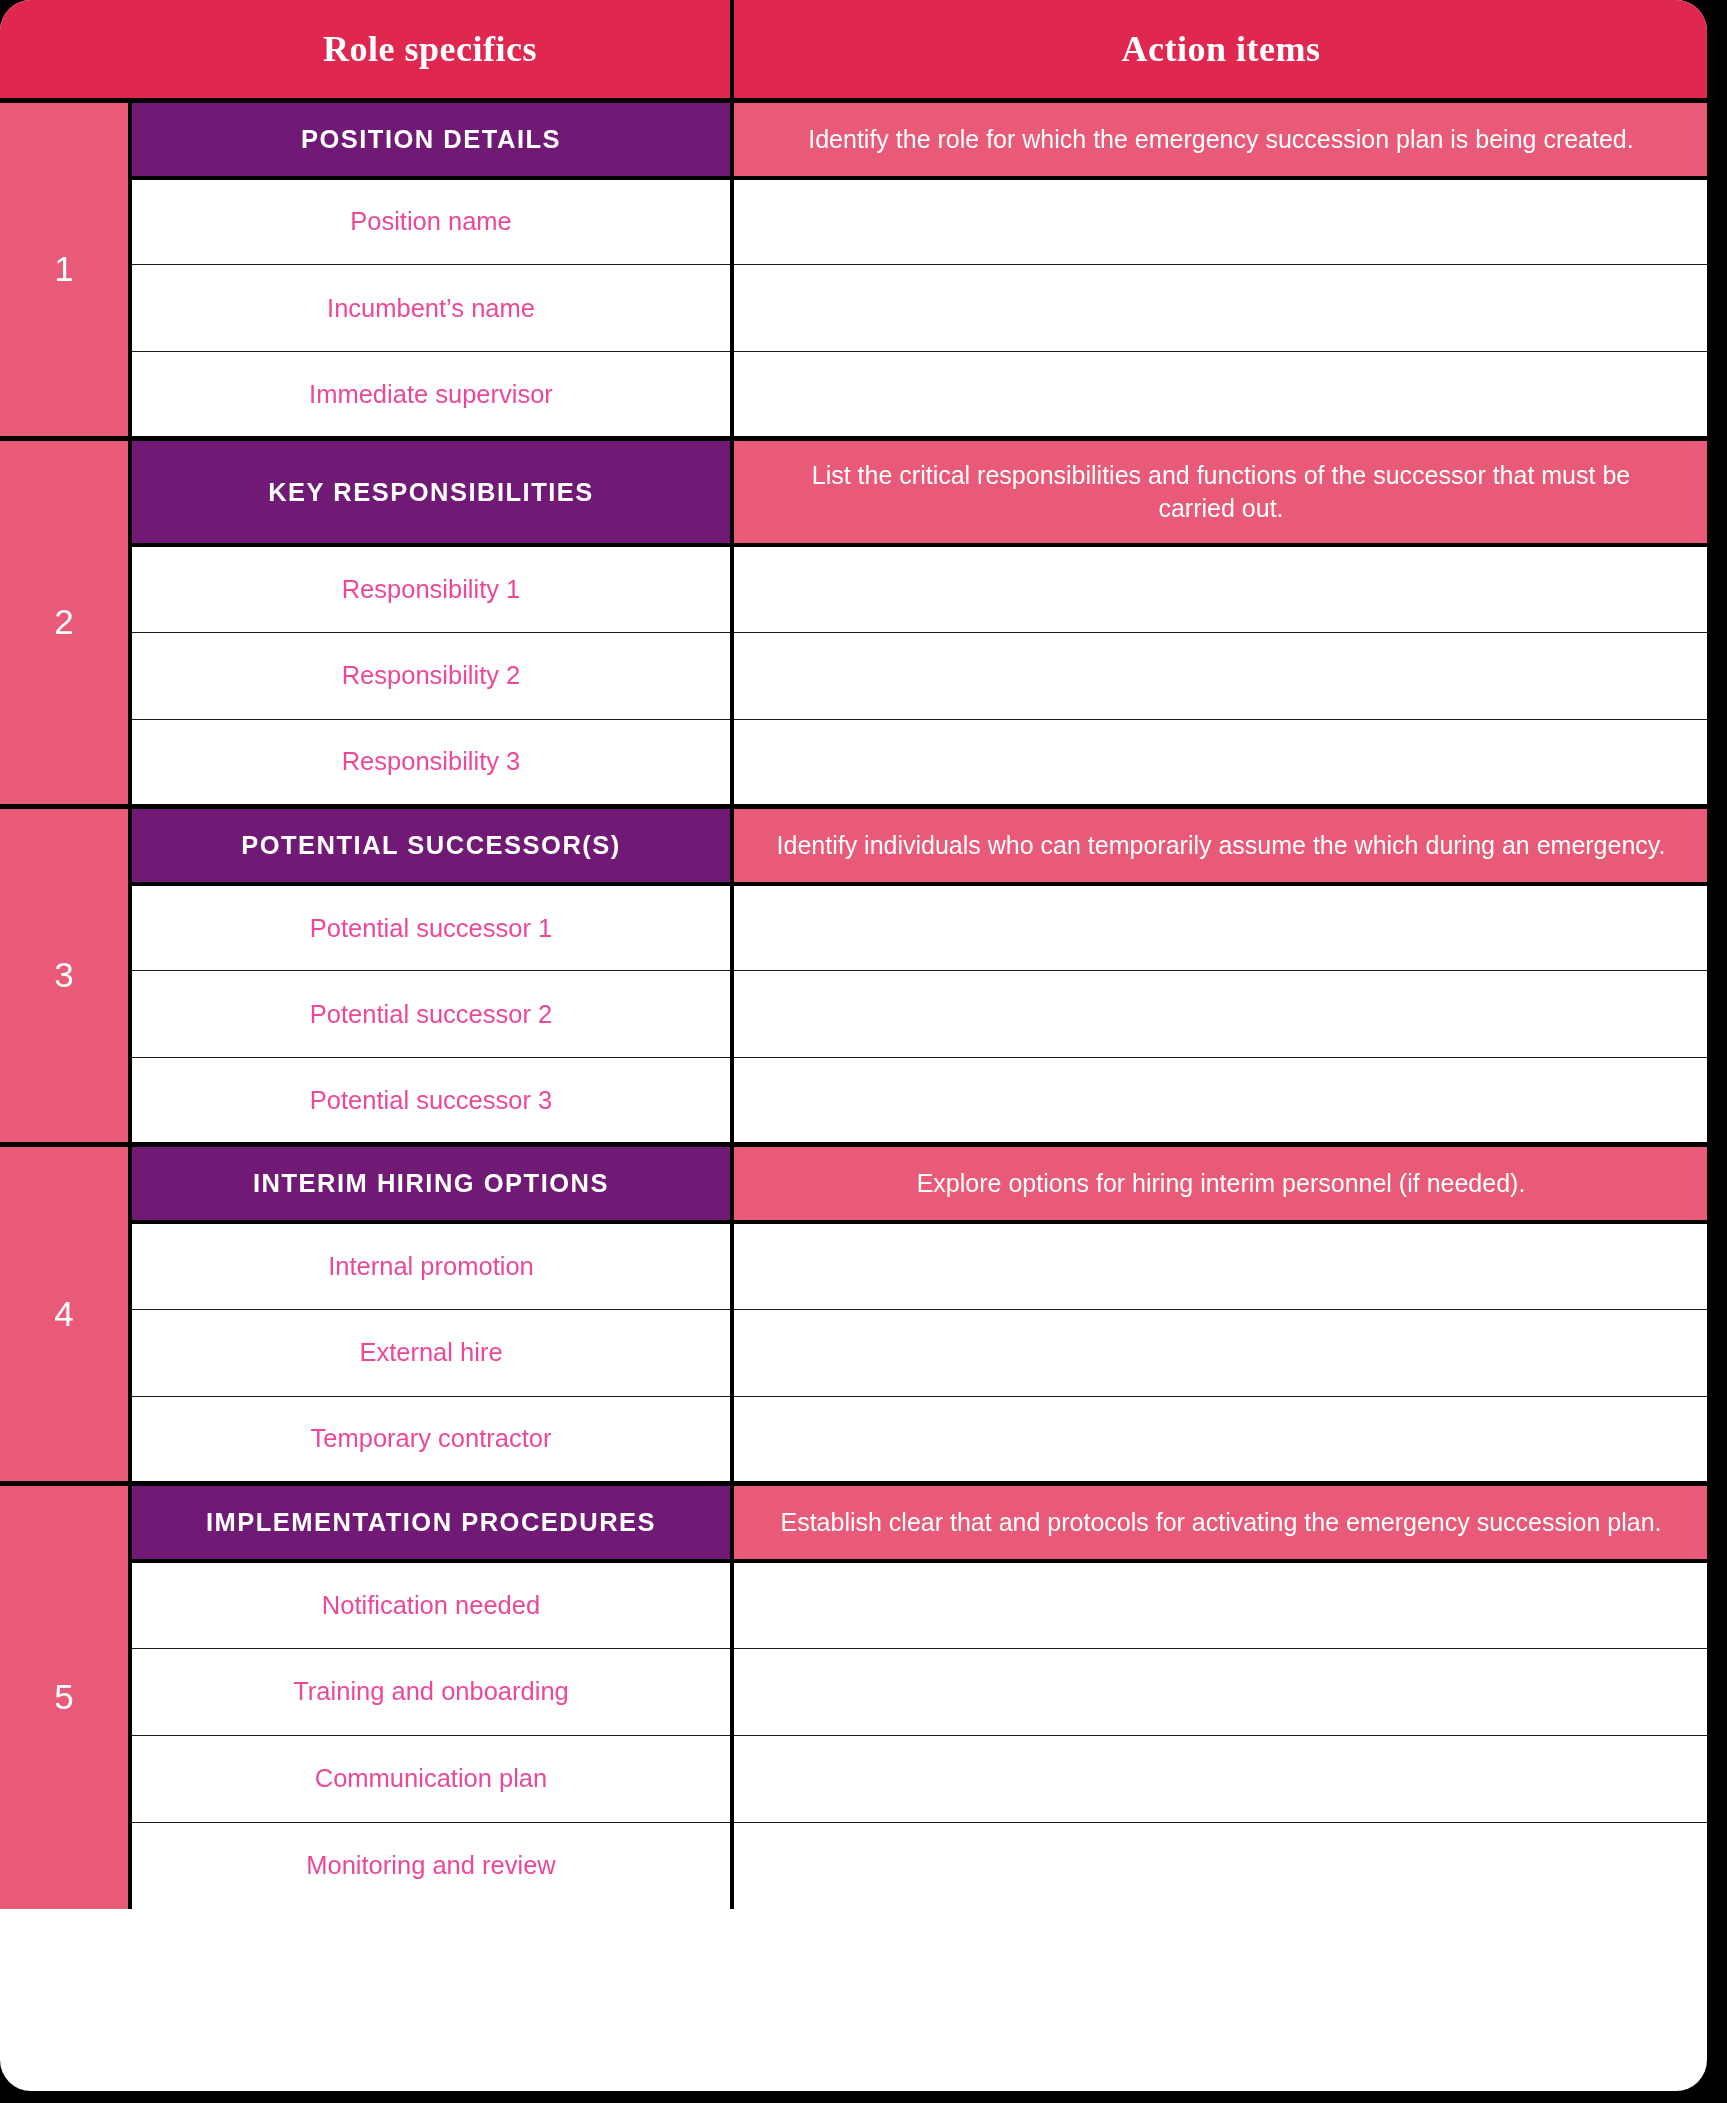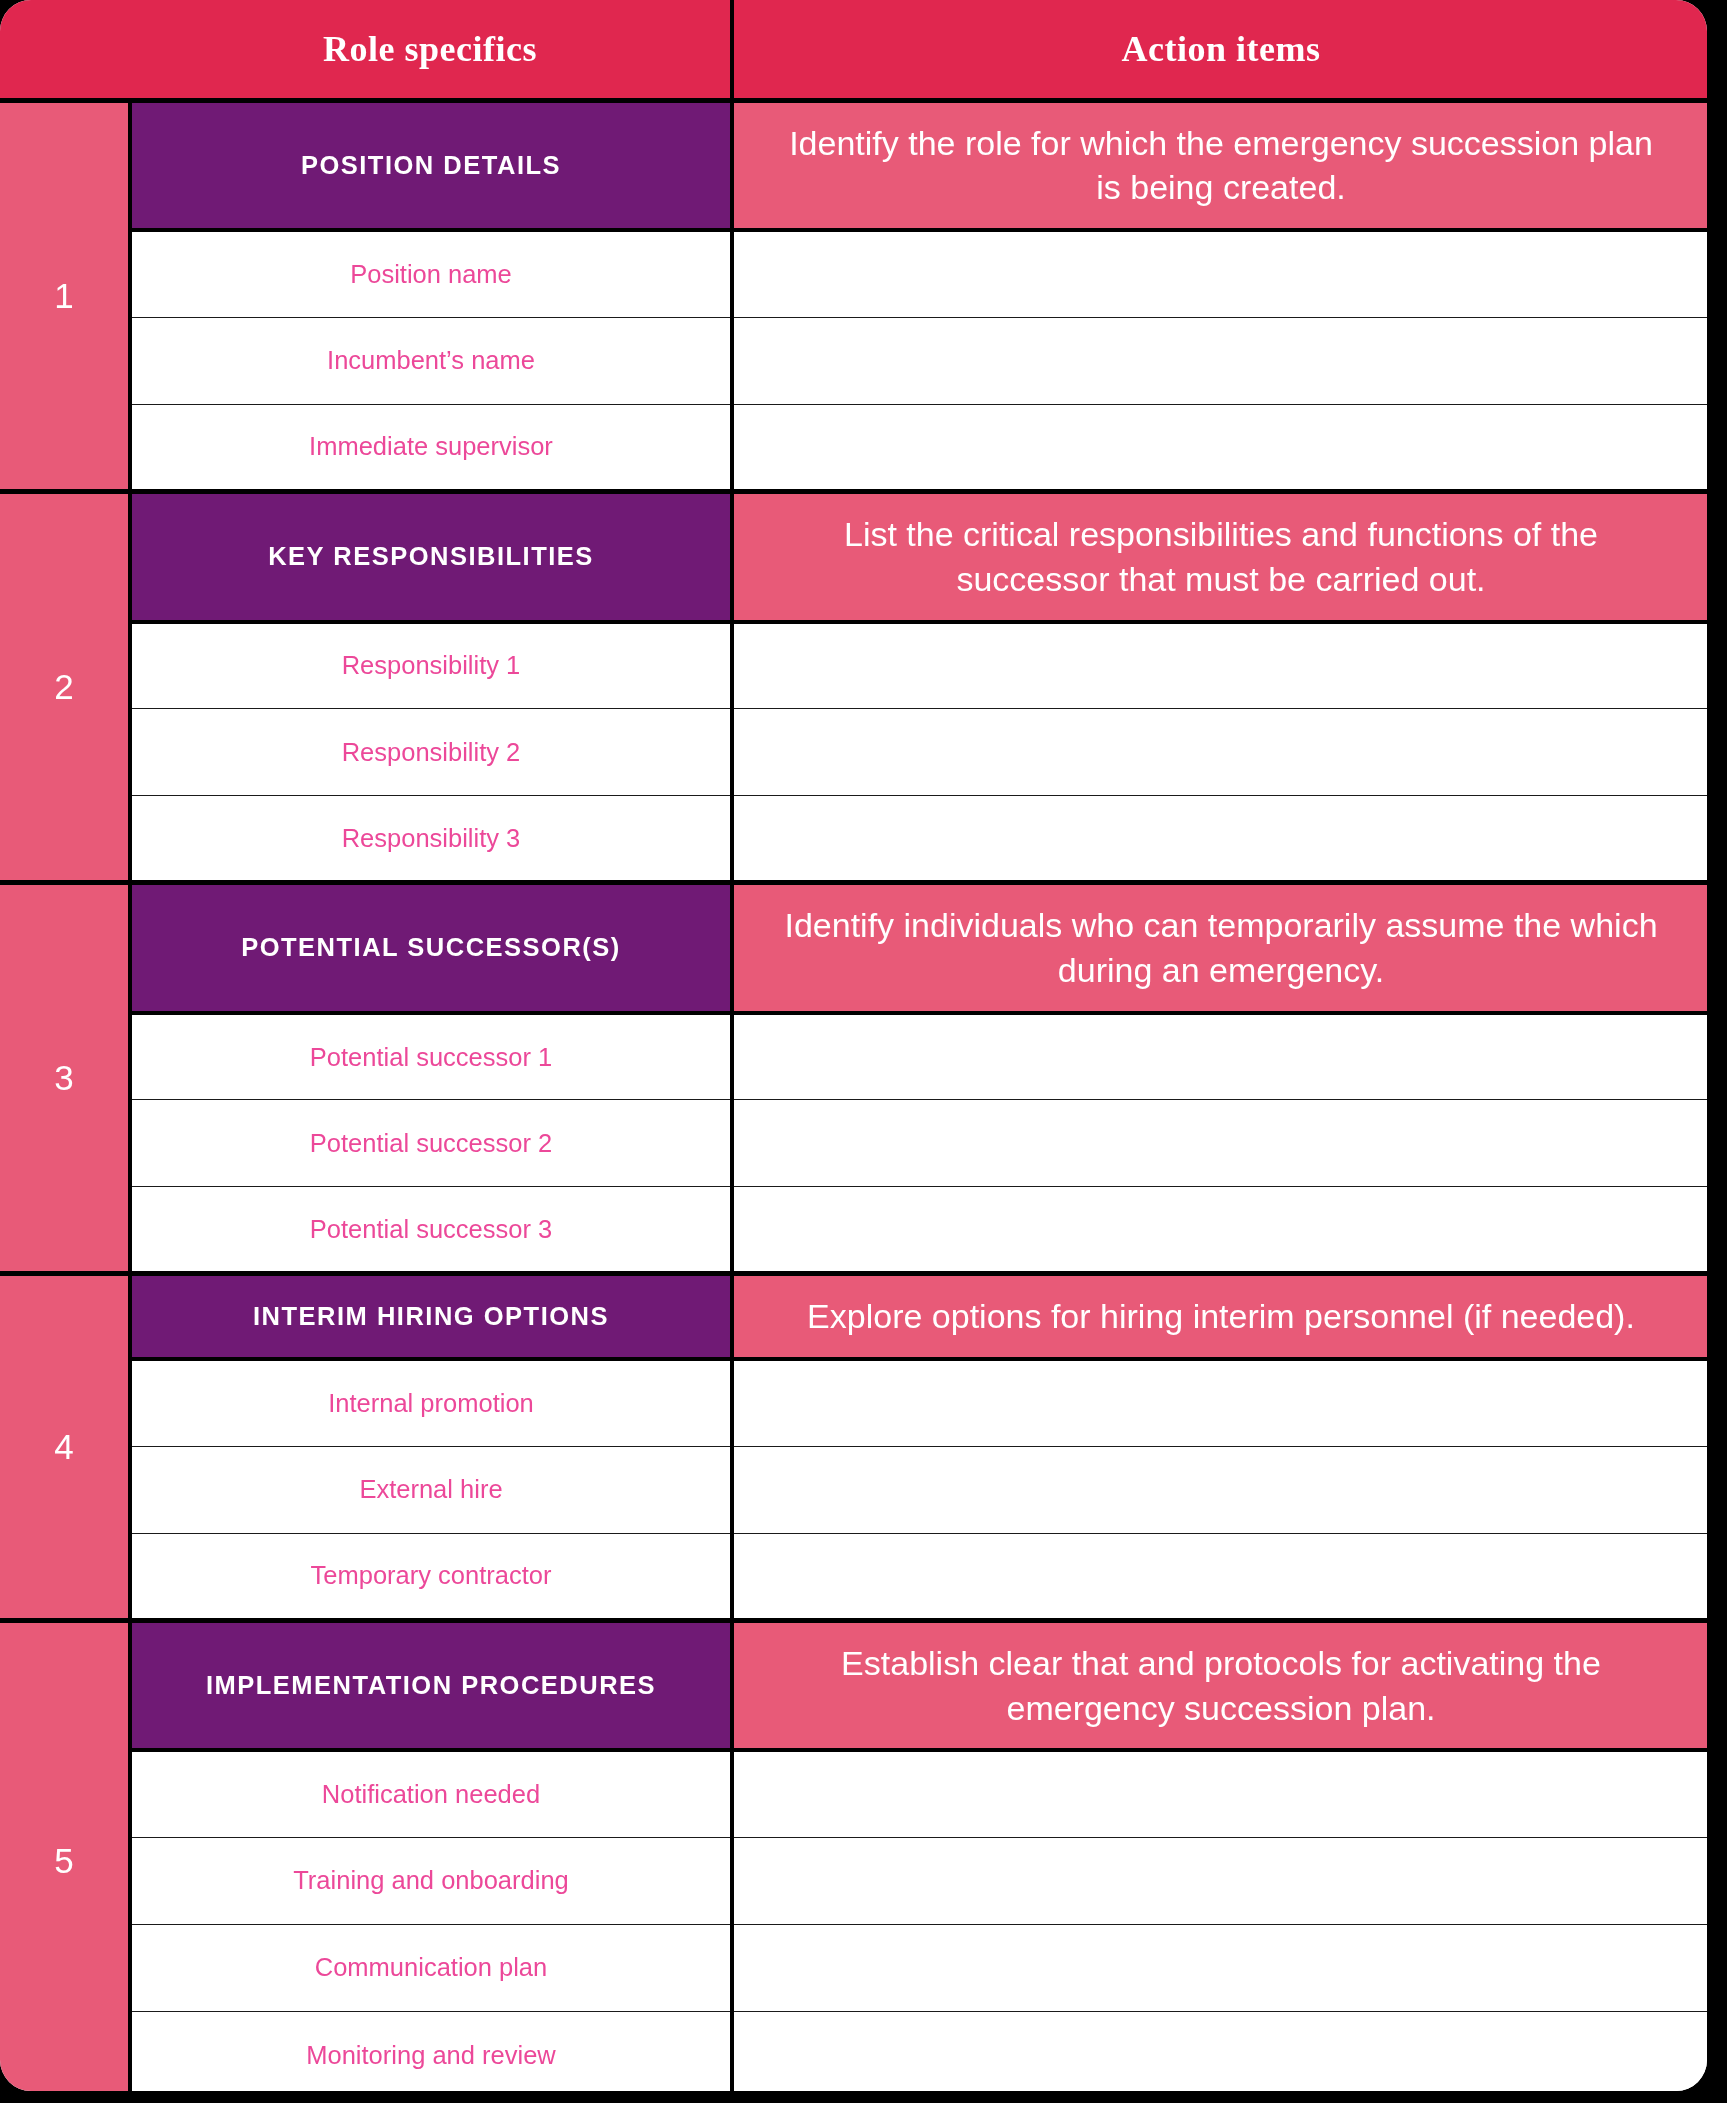--- a/index.html
+++ b/index.html
@@ -84,21 +84,21 @@
     font-size: 25.5px;
     font-weight: bold;
     letter-spacing: 1.5px;
     line-height: 1.3;
     padding: 20px 23.6px;
     text-transform: uppercase;
   }
   .sec-action {
     background: #E85A78;
     color: #ffffff;
-    font-size: 34px;
+    font-size: 25px;
     font-weight: 400;
     line-height: 1.32;
     padding: 18px 42px;
     border-left: 4.5px solid #000000;
   }
 
   
   .sub-label {
     background: #ffffff;
     color: #ec4899;

